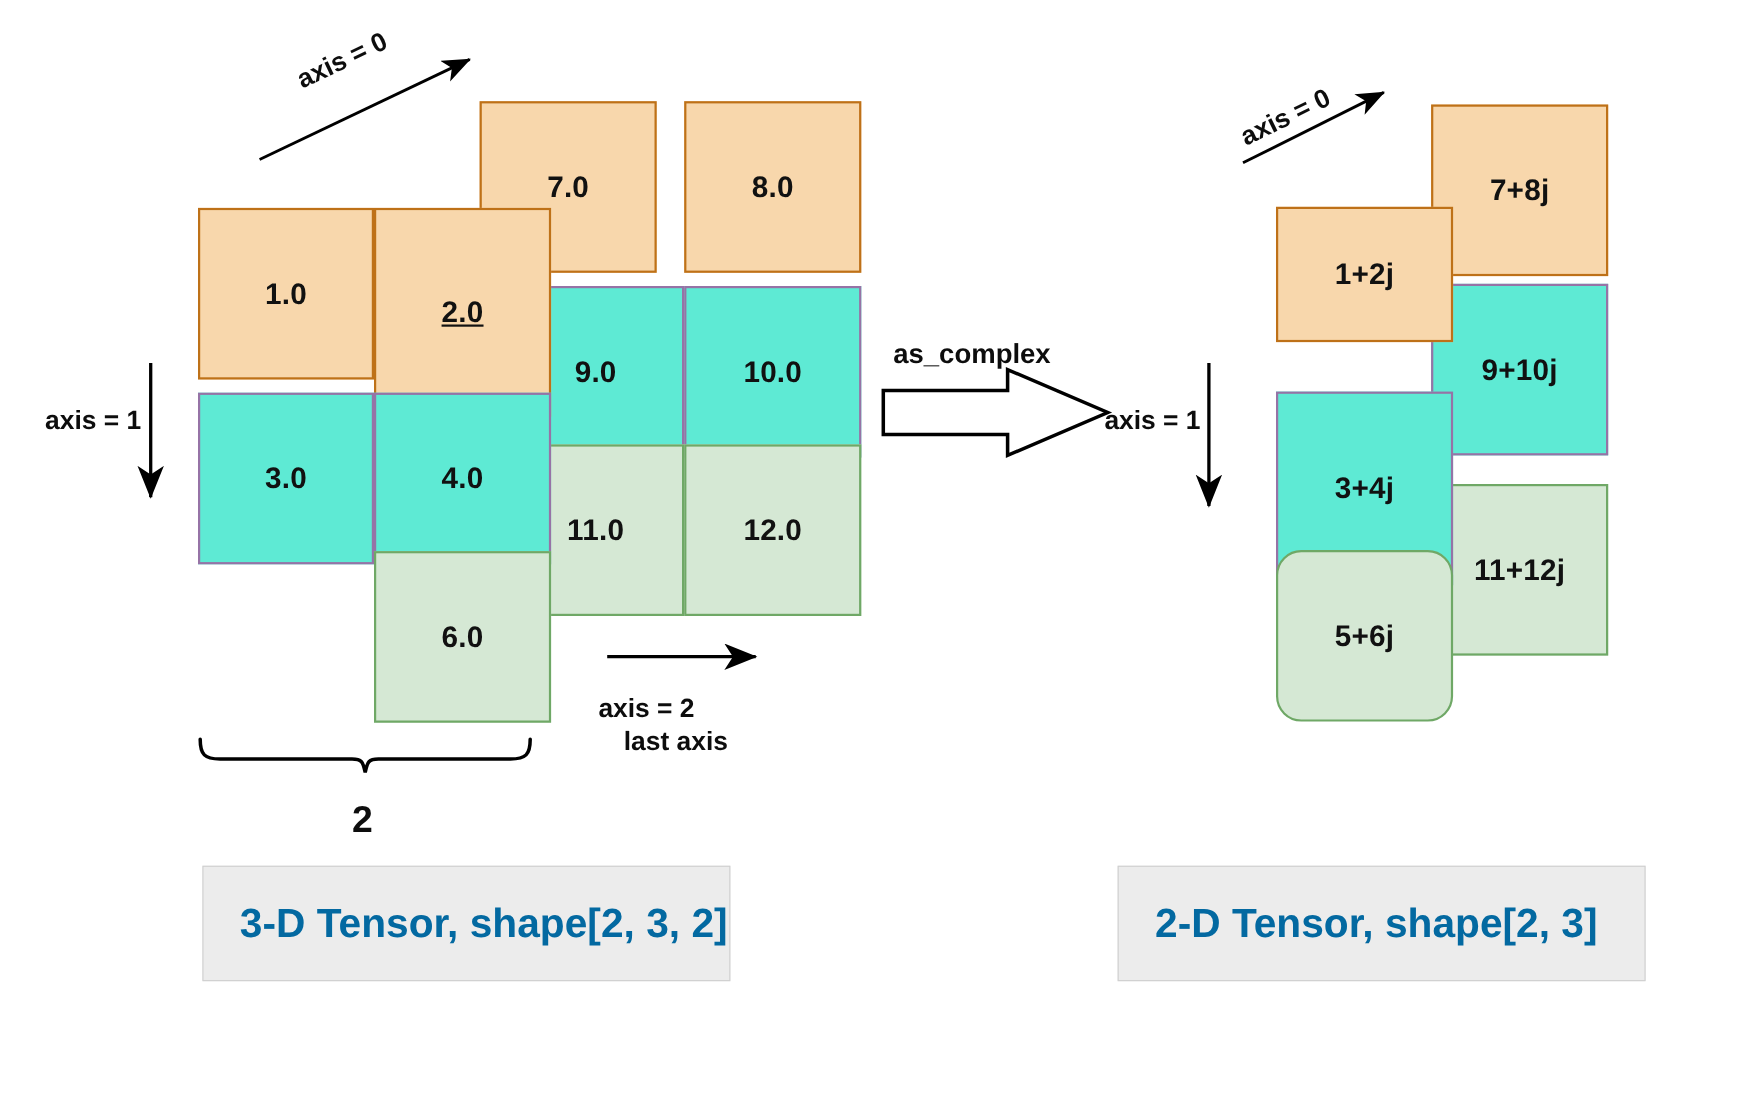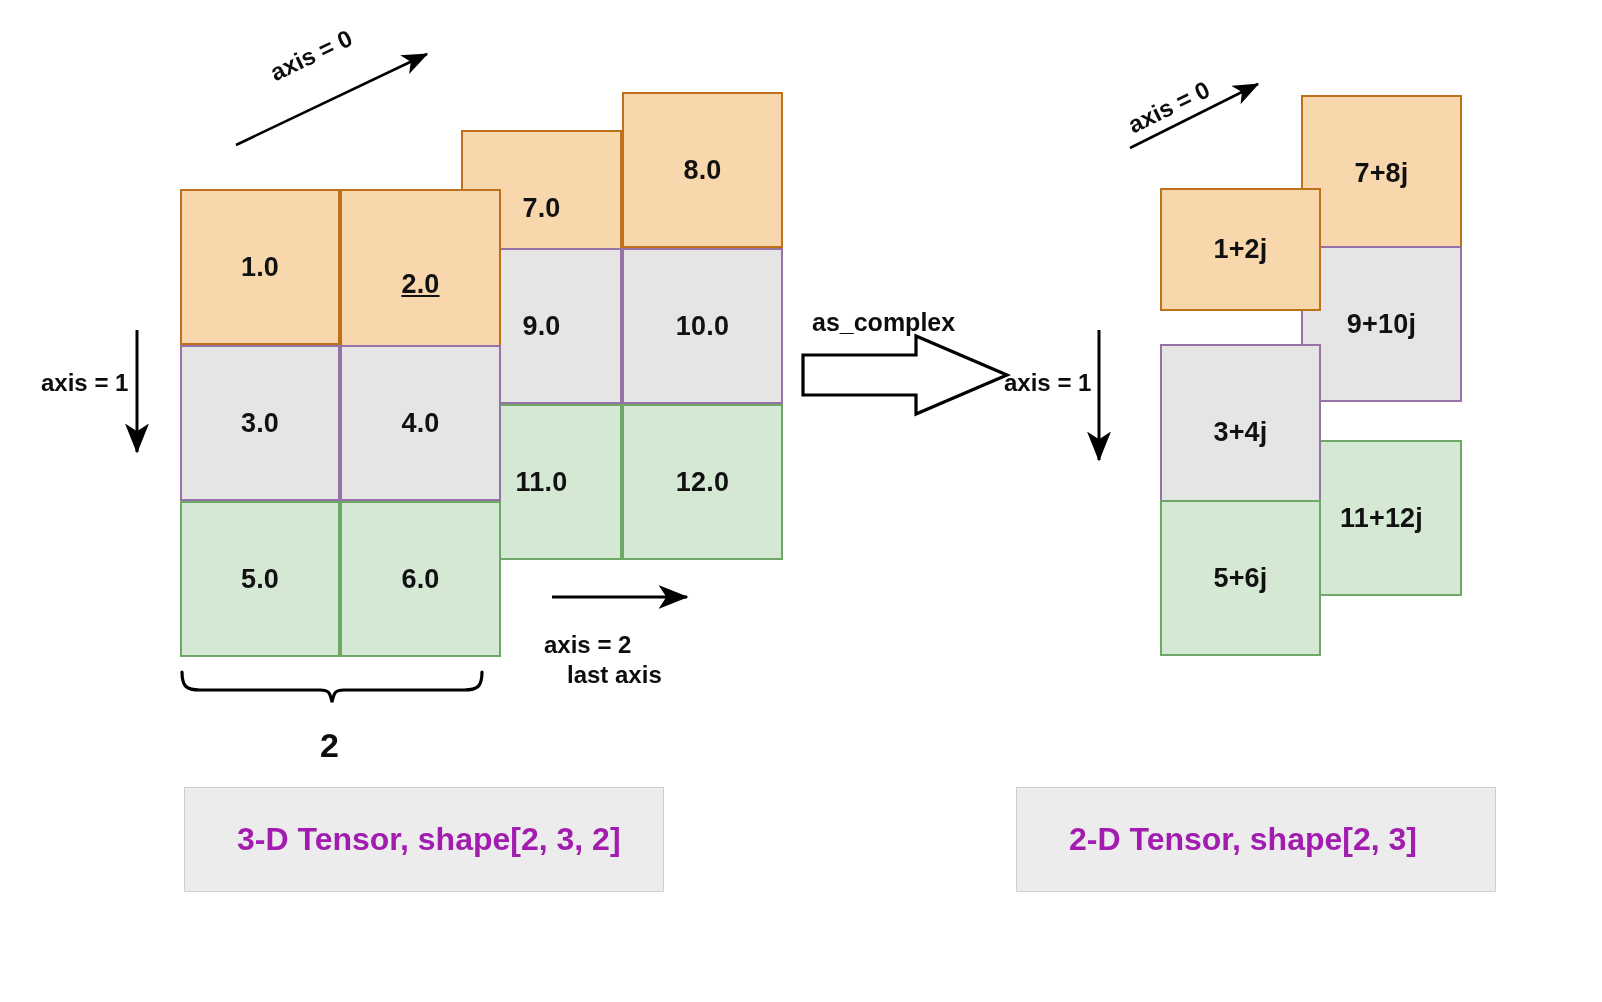--- a/index.html
+++ b/index.html
@@ -25,21 +25,21 @@
     border: 2px solid #000;
     display: flex;
     align-items: center;
     justify-content: center;
     font-weight: bold;
     font-size: 27px;
     color: #111111;
     letter-spacing: 0.2px;
   }
   .cell.orange { background: #F8D7AC; border-color: #BE7118; }
-  .cell.purple { background: #e5e5e5; border-color: #9673A6; }
+  .cell.purple { background: #5eead4; border-color: #9673A6; margin-top: 12px; }
   .cell.green  { background: #D5E8D4; border-color: #6FA866; }
 
   .cell.back { z-index: 1; }
   .cell.front { z-index: 3; }
 
   
   .lbl {
     position: absolute;
     font-weight: bold;
     color: #0d0d0d;
@@ -55,43 +55,43 @@
   }
 
   
   .shape-box {
     position: absolute;
     box-sizing: border-box;
     background: #ECECEC;
     border: 1px solid #CFCFCF;
     display: flex;
     align-items: center;
-    padding-left: 52px;
-    font-size: 32px;
+    padding-left: 33px;
+    font-size: 37px;
     font-weight: bold;
-    color: #a21caf;
+    color: #0369a1;
     z-index: 4;
   }
 
   svg.overlay {
     position: absolute;
     left: 0;
     top: 0;
     width: 1602px;
     height: 1002px;
     z-index: 5;
     pointer-events: none;
   }
 </style>
 </head>
 <body>
 
 <div id="canvas">
 
-  <div class="cell back orange" style="left:461px; top:92px; width:161px; height:156px;margin-top:38px;">
+  <div class="cell back orange" style="left:436px; top:92px; width:161px; height:156px;">
     <span>7.0</span>
   </div>
   <div class="cell back orange" style="left:622px; top:92px; width:161px; height:156px;">
     <span>8.0</span>
   </div>
 
   <div class="cell back purple" style="left:461px; top:248px; width:161px; height:156px;">
     <span>9.0</span>
   </div>
   <div class="cell back purple" style="left:622px; top:248px; width:161px; height:156px;">
@@ -112,44 +112,41 @@
     <span>2.0</span>
   </div>
 
   <div class="cell front purple" style="left:180px; top:345px; width:160px; height:156px;">
     <span>3.0</span>
   </div>
   <div class="cell front purple" style="left:340px; top:345px; width:161px; height:156px;text-align:center;">
     <span>4.0</span>
   </div>
 
-  <div class="cell front green" style="left:180px; top:501px; width:160px; height:156px;">
-    <span>5.0</span>
-  </div>
   <div class="cell front green" style="left:340px; top:501px; width:161px; height:156px;">
     <span>6.0</span>
   </div>
 
   <div class="cell back orange" style="left:1301px; top:95px; width:161px; height:156px;">
     <span>7+8j</span>
   </div>
   <div class="cell back purple" style="left:1301px; top:246px; width:161px; height:156px;">
     <span>9+10j</span>
   </div>
   <div class="cell back green" style="left:1301px; top:402px; width:161px; height:156px;margin-top:38px;">
     <span>11+12j</span>
   </div>
 
   <div class="cell front orange" style="left:1160px; top:188px; width:161px; height:123px;">
     <span>1+2j</span>
   </div>
   <div class="cell front purple" style="left:1160px; top:344px; width:161px; height:176px;">
     <span>3+4j</span>
   </div>
-  <div class="cell front green" style="left:1160px; top:500px; width:161px; height:156px;">
+  <div class="cell front green" style="left:1160px; top:500px; width:161px; height:156px;border-radius:23px;">
     <span>5+6j</span>
   </div>
 
   <svg class="overlay" viewBox="0 0 1602 1002">
     <defs>
       <marker id="ahead" markerWidth="11" markerHeight="11" refX="9.5" refY="4" orient="auto">
         <path d="M0,0 L10,4 L0,8 L2.6,4 Z" fill="#000"></path>
       </marker>
     </defs>
 

